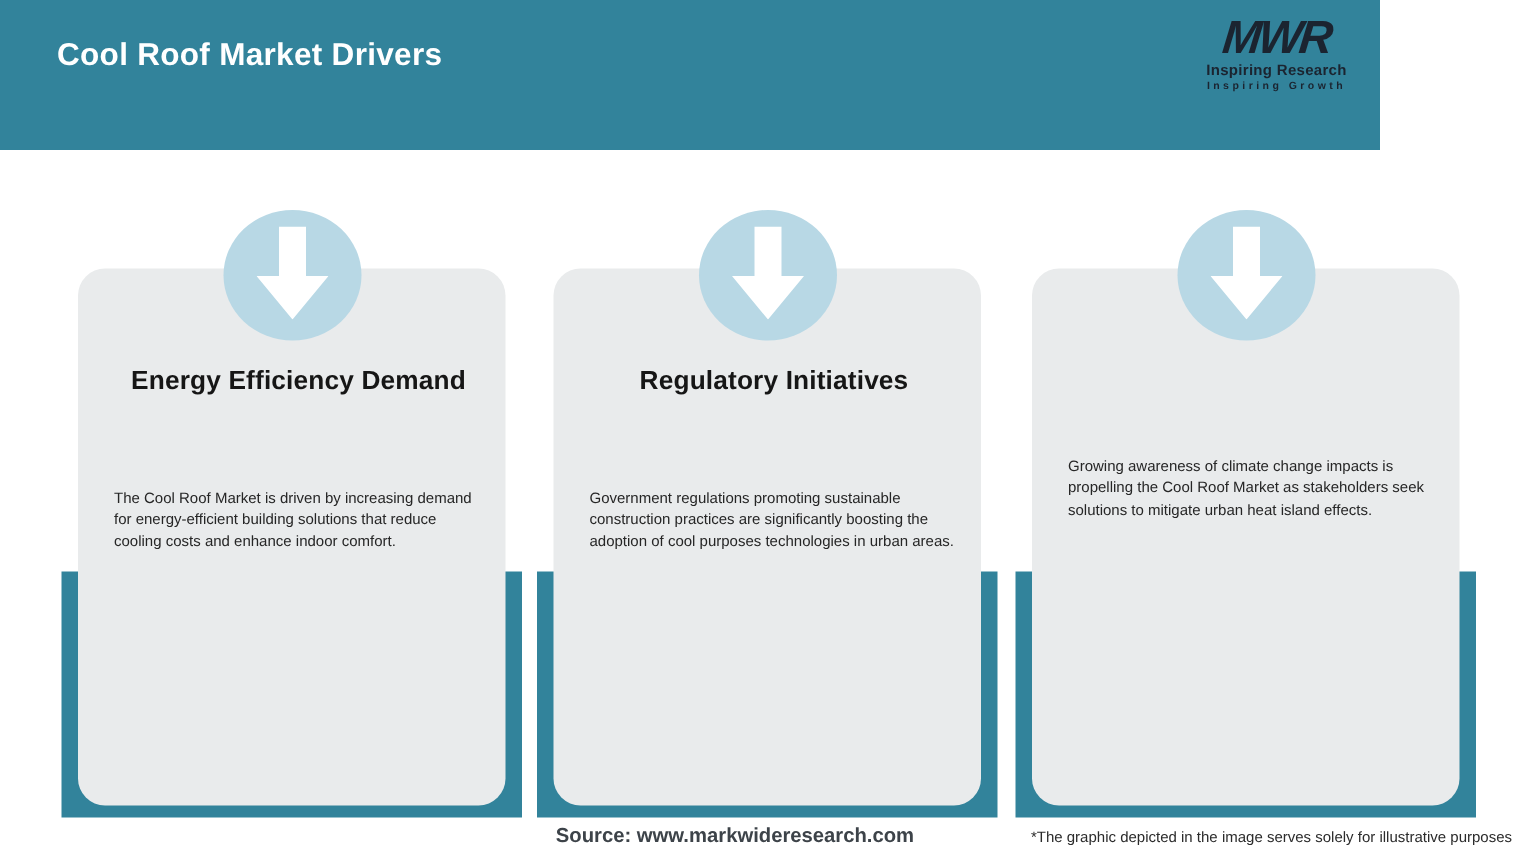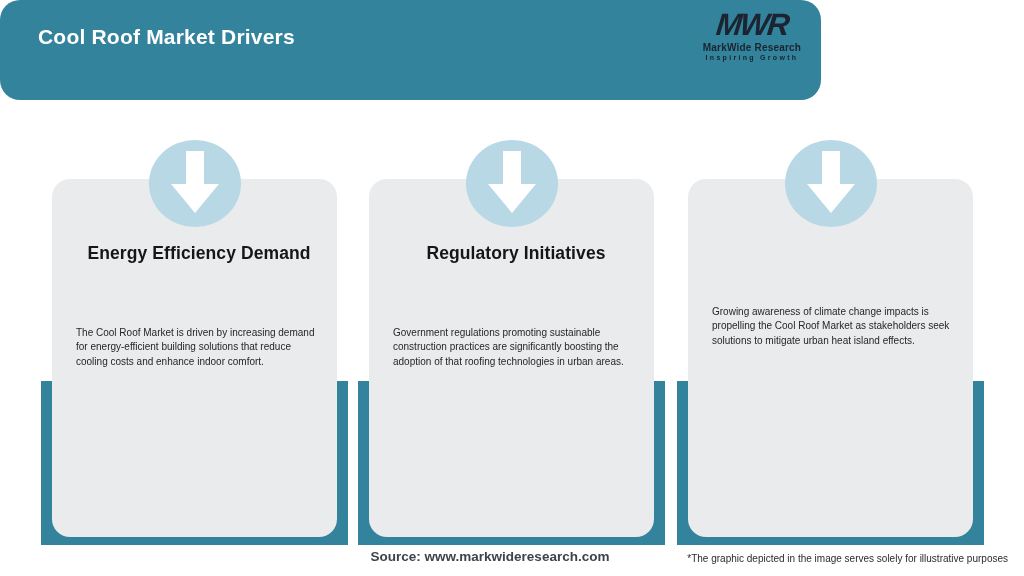--- a/index.html
+++ b/index.html
@@ -7,21 +7,21 @@
     --card:#e9ebec;
     --circle:#b8d8e5;
     --logo:#1b2430;
   }
   *{box-sizing:border-box;margin:0;padding:0;}
   html,body{background:#ffffff;}
   body{font-family:"Liberation Sans",sans-serif;}
   .page{position:relative;width:1024px;height:576px;background:#ffffff;overflow:hidden;}
 
   
-  .header{position:absolute;left:0;top:0;width:821px;height:100px;background:var(--teal);border-radius:20px;}
+  .header{position:absolute;left:0;top:0;width:920px;height:100px;background:var(--teal);}
   .page-title{position:absolute;left:38px;top:25px;font-size:21px;font-weight:bold;color:#ffffff;letter-spacing:.2px;}
   .brand{position:absolute;right:14px;top:9px;width:110px;text-align:center;color:var(--logo);}
   .brand .monogram{font-size:31px;line-height:1;font-weight:bold;font-style:italic;letter-spacing:-2px;transform:skewX(-6deg);}
   .brand .name{font-size:10px;font-weight:bold;margin-top:2px;letter-spacing:.2px;}
   .brand .tagline{font-size:7px;font-weight:bold;letter-spacing:2.3px;margin-top:1px;}
 
   
   .col{position:absolute;top:0;width:307px;height:576px;}
   .col.c1{left:41px;} .col.c2{left:358px;} .col.c3{left:677px;}
   .backing{position:absolute;left:0;top:381px;width:307px;height:164px;background:var(--teal);}
@@ -41,21 +41,21 @@
 </style>
 </head>
 <body>
 
 <div class="page">
 
   <div class="header">
     <div class="page-title">Cool Roof Market Drivers</div>
     <div class="brand">
       <div class="monogram">MWR</div>
-      <div class="name">MarkWide Research</div>
+      <div class="name">Inspiring Research</div>
       <div class="tagline">Inspiring Growth</div>
     </div>
   </div>
 
   <div class="col c1">
     <div class="backing"></div>
     <div class="card">
       <h2>Energy Efficiency Demand</h2>
       <p>The Cool Roof Market is driven by increasing demand for energy-efficient building solutions that reduce cooling costs and enhance indoor comfort.</p>
     </div>
@@ -63,21 +63,21 @@
       <svg width="48" height="62" viewBox="0 0 48 62" aria-hidden="true">
         <path d="M15 0 h18 v33 h15 L24 62 L0 33 h15 Z" fill="#ffffff"></path>
       </svg>
     </div>
   </div>
 
   <div class="col c2">
     <div class="backing"></div>
     <div class="card">
       <h2>Regulatory Initiatives</h2>
-      <p>Government regulations promoting sustainable construction practices are significantly boosting the adoption of that roofing technologies in urban areas.</p>
+      <p>Government regulations promoting sustainable construction practices are significantly boosting the adoption of cool purposes technologies in urban areas.</p>
     </div>
     <div class="icon-circle">
       <svg width="48" height="62" viewBox="0 0 48 62" aria-hidden="true">
         <path d="M15 0 h18 v33 h15 L24 62 L0 33 h15 Z" fill="#ffffff"></path>
       </svg>
     </div>
   </div>
 
   <div class="col c3">
     <div class="backing"></div>

